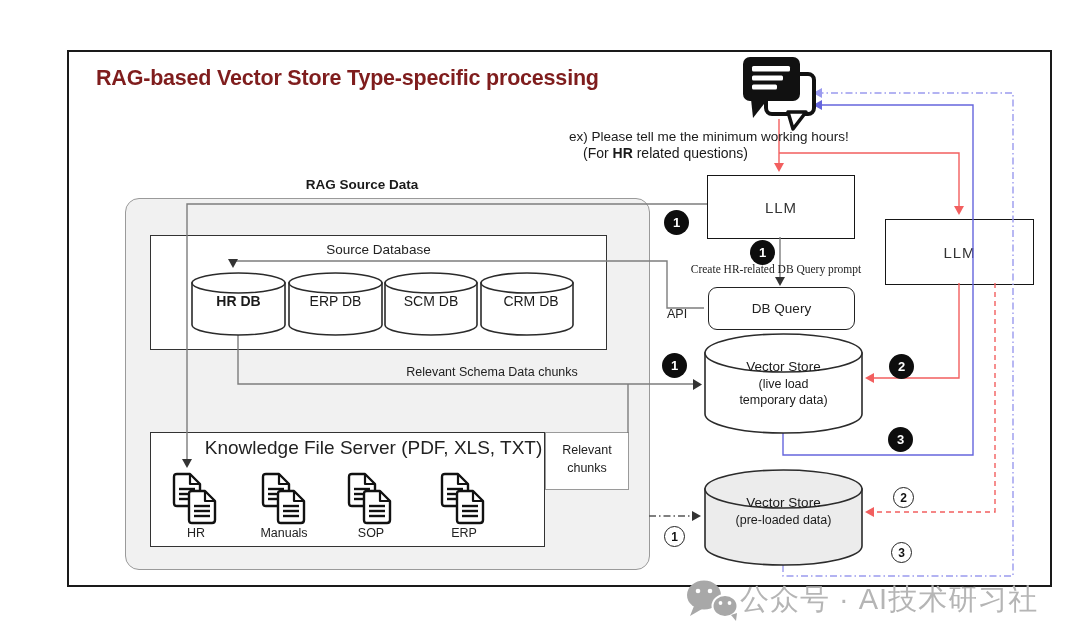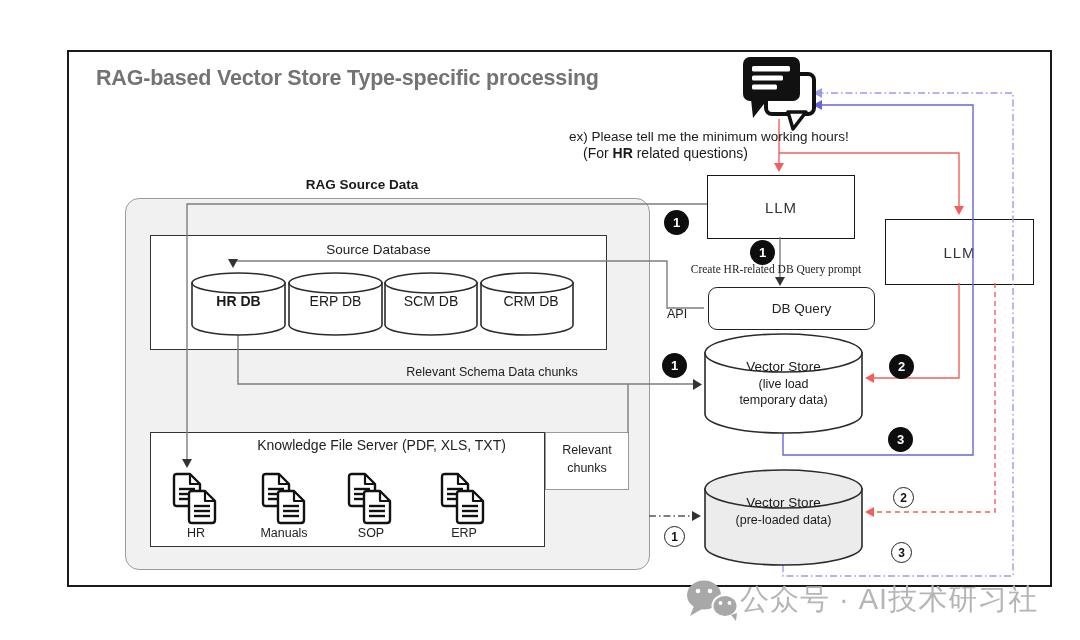--- a/index.html
+++ b/index.html
@@ -32,21 +32,21 @@
   .ln-blue-d{stroke:var(--blueD);stroke-dasharray:7 3 1.5 3;}
   .ah-dark{fill:#333;stroke:none;}
   .ah-red{fill:var(--red);stroke:none;}
   .ah-blue{fill:var(--blue);stroke:none;}
   .ah-blued{fill:var(--blueD);stroke:none;}
   .cyl{fill:#fff;stroke:#2b2b2b;stroke-width:1.6px;}
   .cyl-grey{fill:#ececec;stroke:#2b2b2b;stroke-width:1.6px;}
   .doc-shape{fill:#fff;stroke:#111;stroke-width:2.4px;stroke-linejoin:round;}
   .doc-fold{fill:none;stroke:#111;stroke-width:2.2px;stroke-linejoin:round;}
   .doc-line{stroke:#111;stroke-width:2.4px;}
-  .title{font-size:21.5px;font-weight:bold;color:#737373;letter-spacing:-0.2px;}
+  .title{font-size:21.5px;font-weight:bold;color:#7f1d1d;letter-spacing:-0.2px;}
   .small-lbl{font-size:12.5px;color:#222;}
   .caption{font-size:22px;font-weight:500;color:#000;}
   .watermark{font-size:29px;color:#b5b5b5;letter-spacing:1px;}
   .relbox{background:#fff;border:1.2px solid #9a9a9a;font-size:12.5px;color:#222;
           text-align:center;line-height:1.4;padding-top:9px;box-sizing:border-box;}
 </style>
 </head>
 <body>
 
 <div class="stage">
@@ -55,35 +55,35 @@
 
   <div class="txt title" style="left:96px;top:66px;">RAG-based Vector Store Type-specific processing</div>
 
   <div class="abs container-grey" style="left:125px;top:198px;width:523px;height:370px;"></div>
   <div class="txt ctr" style="left:277px;top:177px;width:170px;font-size:13.5px;font-weight:bold;">RAG Source Data</div>
 
   <div class="box" style="left:150px;top:235px;width:457px;height:115px;"></div>
   <div class="txt ctr" style="left:150px;top:242px;width:457px;font-size:13.5px;color:#222;">Source Database</div>
 
   <div class="box" style="left:150px;top:432px;width:395px;height:115px;"></div>
-  <div class="txt ctr" style="left:150px;top:437px;width:447px;font-size:14px;color:#222;padding-left:8px;">Knowledge File Server (PDF, XLS, TXT)</div>
+  <div class="txt ctr" style="left:150px;top:437px;width:447px;font-size:19px;color:#222;">Knowledge File Server (PDF, XLS, TXT)</div>
 
   <div class="abs relbox" style="left:545px;top:432px;width:84px;height:58px;">
     <div>Relevant</div>
     <div>chunks</div>
   </div>
 
   <div class="abs flexc llm-box" style="left:707px;top:175px;width:146px;height:62px;background:#fff;">
     <span>LLM</span>
   </div>
   <div class="abs flexc llm-box" style="left:885px;top:219px;width:147px;height:64px;background:#fff;">
     <span>LLM</span>
   </div>
 
-  <div class="abs flexc dbq-box" style="left:708px;top:287px;width:145px;height:41px;background:#fff;padding-left:20px;">
+  <div class="abs flexc dbq-box" style="left:708px;top:287px;width:145px;height:41px;background:#fff;">
     <span>DB Query</span>
   </div>
 
   <svg class="overlay" width="1080" height="640" viewBox="0 0 1080 640">
     <defs>
       <g id="doc">
         <path class="doc-shape" d="M1,4 Q1,1 4,1 L17,1 L27,11 L27,30 Q27,33 24,33 L4,33 Q1,33 1,30 Z"></path>
         <path class="doc-fold" d="M17,1 L17,11 L27,11"></path>
         <line class="doc-line" x1="6" y1="16" x2="22" y2="16"></line>
         <line class="doc-line" x1="6" y1="21" x2="22" y2="21"></line>

